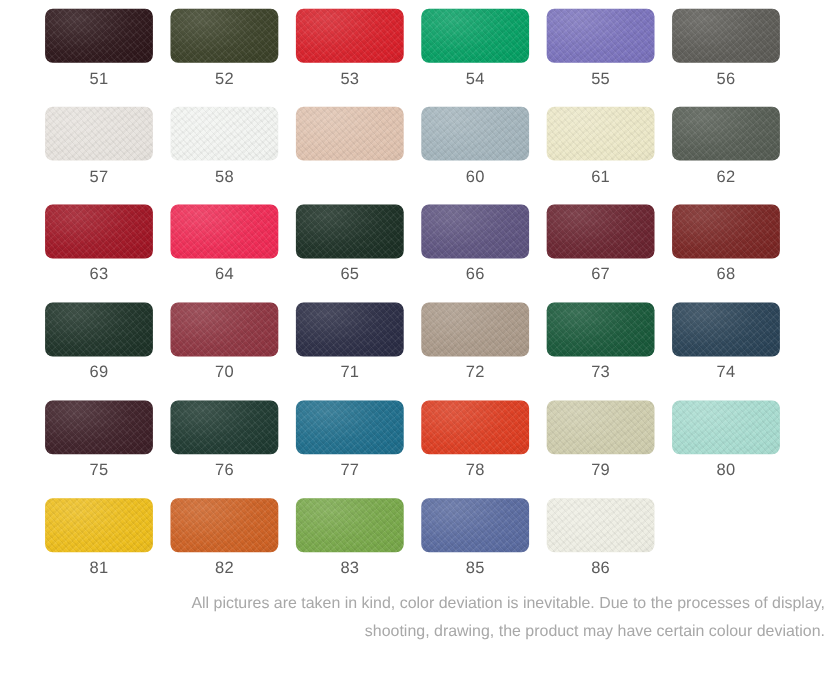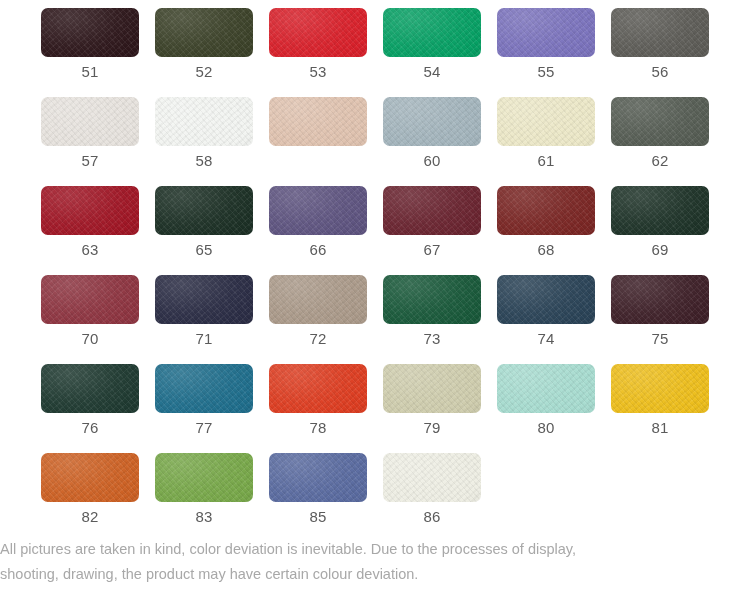--- a/index.html
+++ b/index.html
@@ -106,21 +106,21 @@
     color: #5b5b5b;
     letter-spacing: 0.2px;
     line-height: 20px;
   }
 
   .disclaimer {
     position: absolute;
     left: 0;
     top: 537px;
     width: 750px;
-    text-align: left;
+    text-align: right;
     color: #a8a8a8;
     font-size: 14.5px;
     line-height: 25px;
     font-weight: 400;
   }
   .disclaimer-line {
     display: block;
     white-space: nowrap;
   }
 </style>
@@ -175,20 +175,24 @@
       </div>
       <div class="swatch-cell">
         <div class="swatch-chip" title="slate-olive-grey" style="background-color: rgb(86, 93, 84);"></div>
         <div class="swatch-label">62</div>
       </div>
       <div class="swatch-cell">
         <div class="swatch-chip" title="deep-crimson" style="background-color: rgb(160, 22, 37);"></div>
         <div class="swatch-label">63</div>
       </div>
       <div class="swatch-cell">
+        <div class="swatch-chip" title="raspberry-pink" style="background-color: rgb(239, 42, 85);"></div>
+        <div class="swatch-label">64</div>
+      </div>
+      <div class="swatch-cell">
         <div class="swatch-chip" title="dark-forest-green" style="background-color: rgb(28, 48, 37);"></div>
         <div class="swatch-label">65</div>
       </div>
       <div class="swatch-cell">
         <div class="swatch-chip" title="muted-violet" style="background-color: rgb(94, 84, 128);"></div>
         <div class="swatch-label">66</div>
       </div>
       <div class="swatch-cell">
         <div class="swatch-chip" title="wine-maroon" style="background-color: rgb(106, 36, 48);"></div>
         <div class="swatch-label">67</div>

